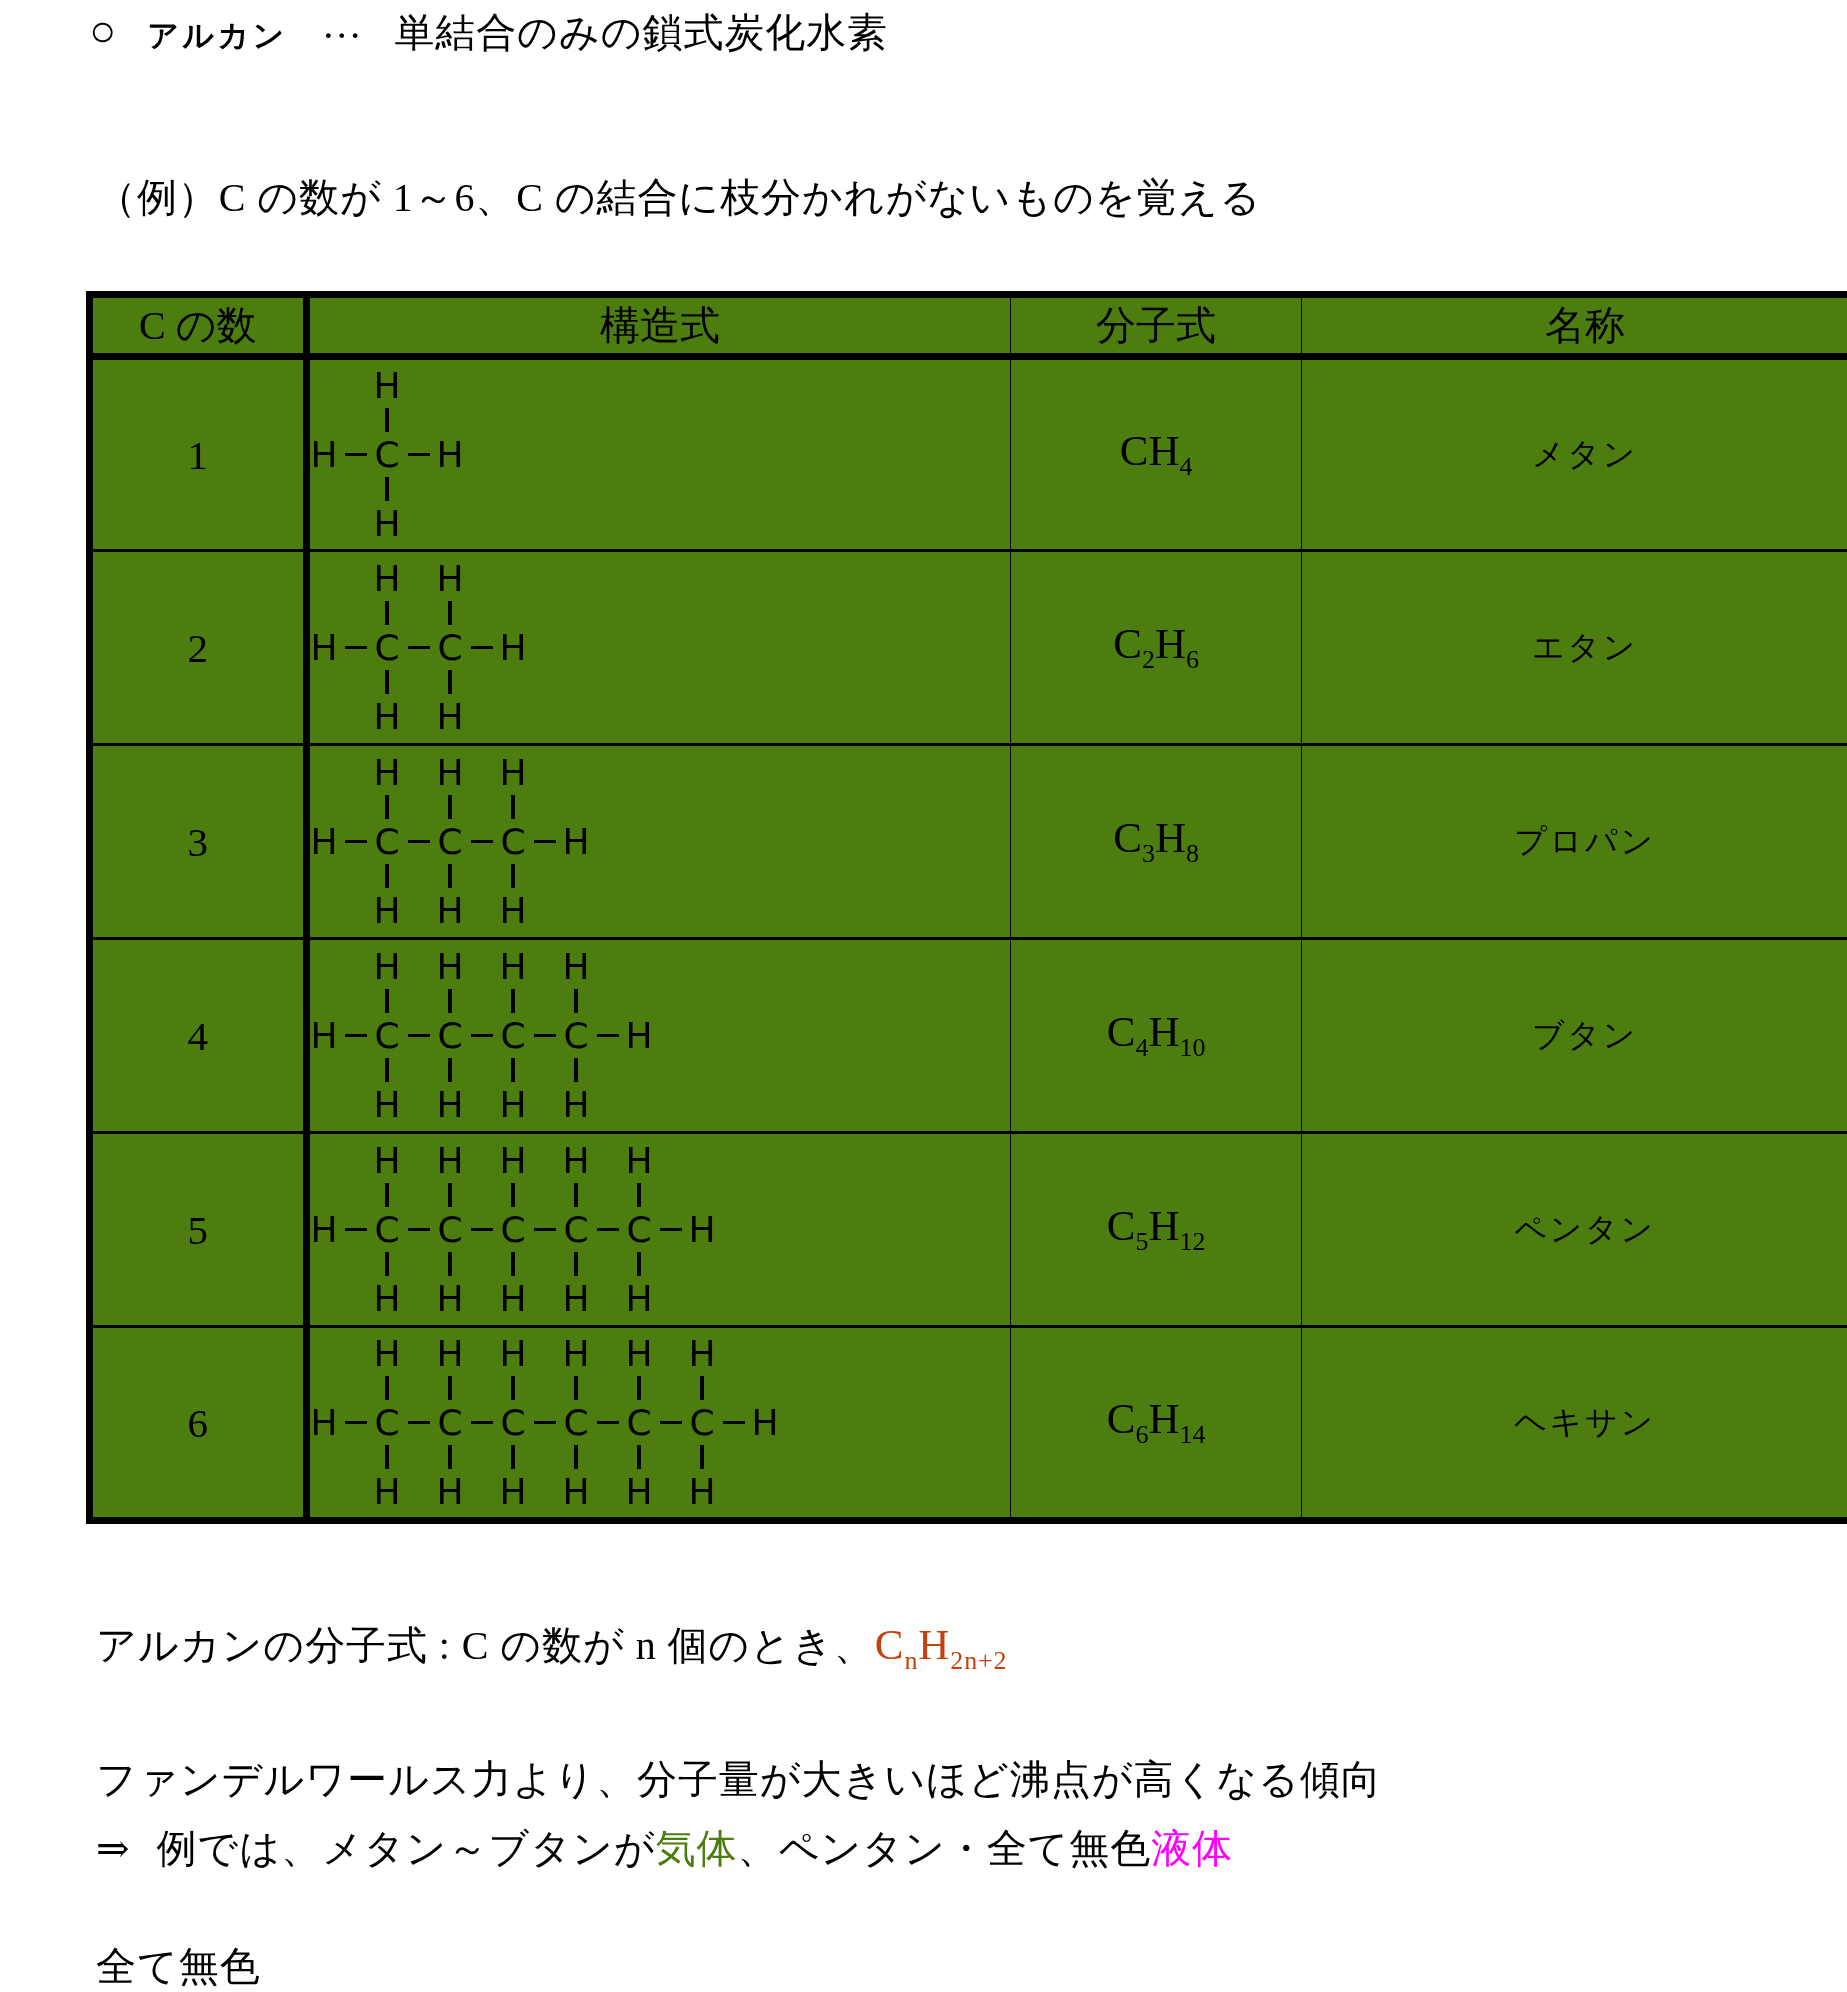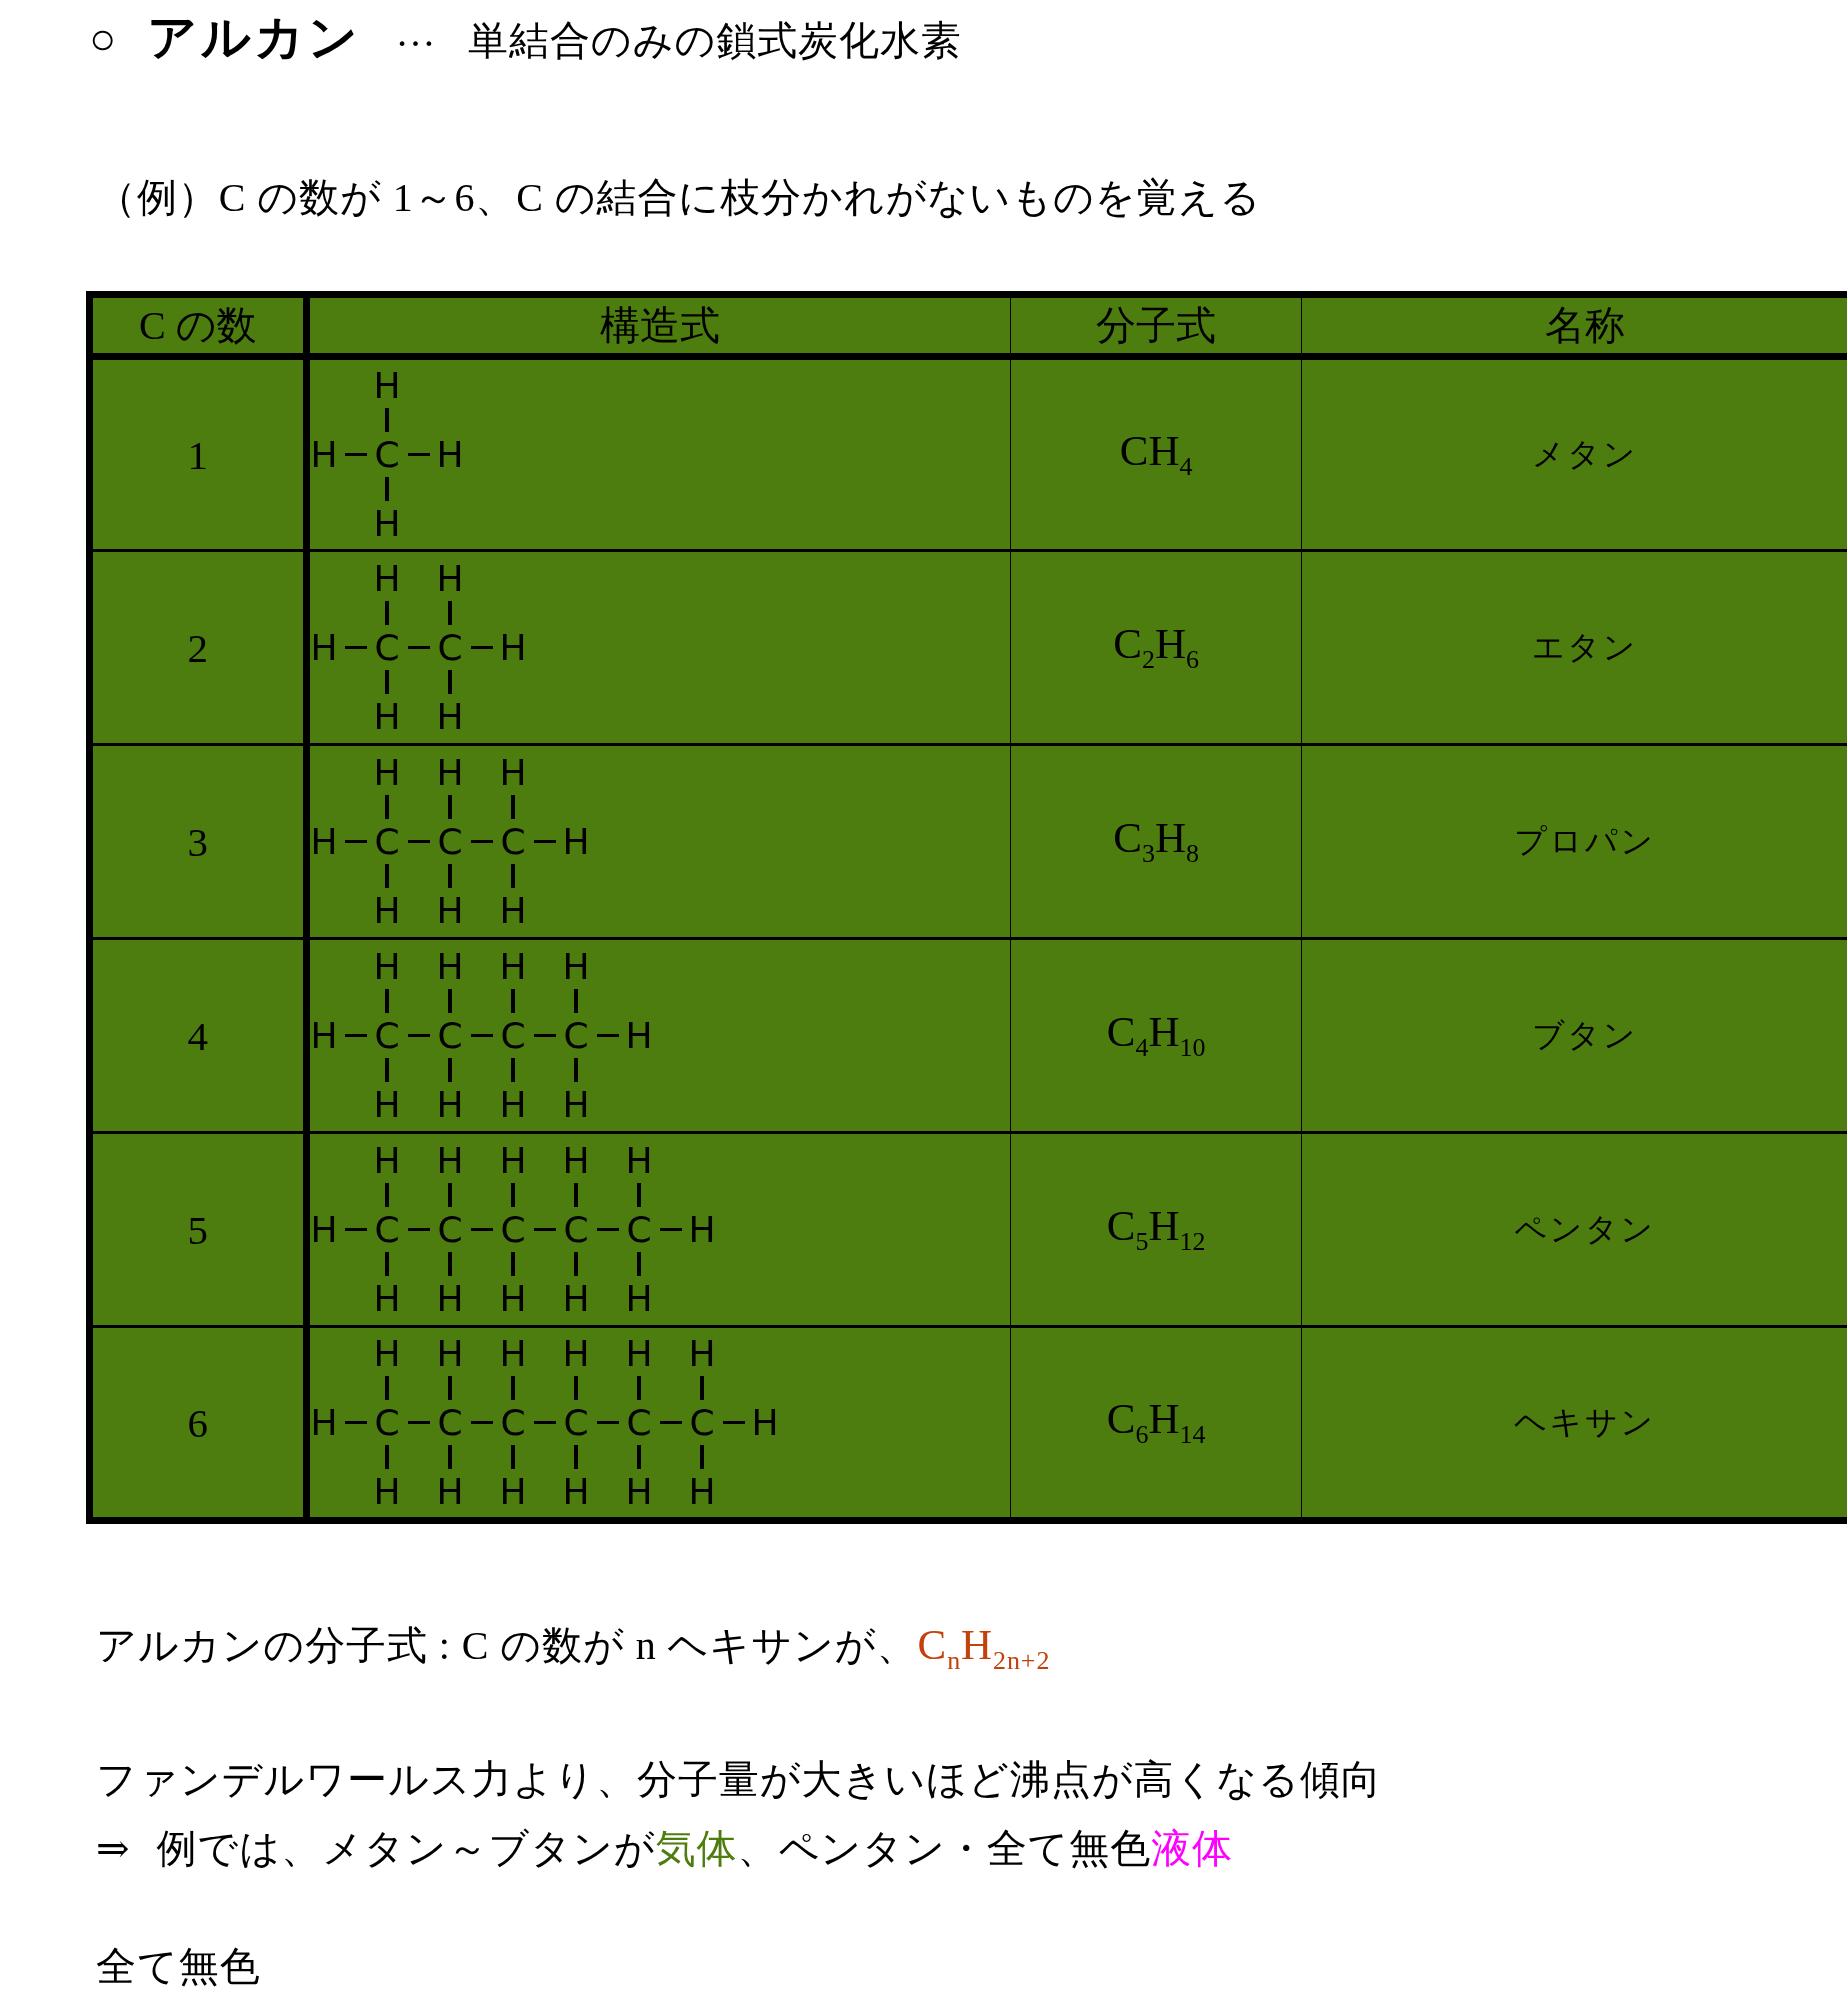--- a/index.html
+++ b/index.html
@@ -7,21 +7,21 @@
   body {
     position:relative;
     width:1847px; height:1993px;
     font-family:"Liberation Serif","DejaVu Serif",serif;
     color:#000;
   }
 
   
   .title-line { position:absolute; left:89px; top:5.2px; font-size:41px; white-space:nowrap; }
   .t-bullet { font-size:45px; }
-  .t-title  { font-weight:bold; font-size:49px; margin-left:31px; letter-spacing:3.4px; }
+  .t-title  { font-weight:bold; font-size:31px; margin-left:31px; letter-spacing:3.4px; }
   .t-dots   { margin-left:34px; font-size:40px; position:relative; top:-8.6px; letter-spacing:1.7px; }
   .t-desc   { margin-left:31px; font-size:40px; letter-spacing:0.9px; }
 
   
   .example-line { position:absolute; left:96px; top:170px; font-size:40px; letter-spacing:0.9px; white-space:nowrap; }
 
   
   table.alkane {
     position:absolute; left:86px; top:291px;
     width:1789px; table-layout:fixed;
@@ -579,21 +579,21 @@
             <div class="cell"></div>
           </div>
         </td>
         <td class="formula b-left-thin"><span>C</span><sub>6</sub><span>H</span><sub>14</sub></td>
         <td class="name b-left-thin">ヘキサン</td>
       </tr>
     </tbody>
 </table>
 
 <div class="note note-formula">
-  <span>アルカンの分子式 : C の数が n ヘキサンが、</span><span class="chem" style="color: #c2410c;"><span>C</span><sub>n</sub><span>H</span><sub>2n+2</sub></span>
+  <span>アルカンの分子式 : C の数が n 個のとき、</span><span class="chem" style="color: #c2410c;"><span>C</span><sub>n</sub><span>H</span><sub>2n+2</sub></span>
 </div>
 
 <div class="note note-boiling">ファンデルワールス力より、分子量が大きいほど沸点が高くなる傾向</div>
 
 <div class="note note-state">
   <span class="arrow-gap">⇒</span><span>例では、メタン～ブタンが</span><span style="color: #4d7c0f;">気体</span><span>、ペンタン・全て無色</span><span style="color: rgb(255, 0, 255);">液体</span>
 </div>
 
 <div class="note note-color">全て無色</div>
 

